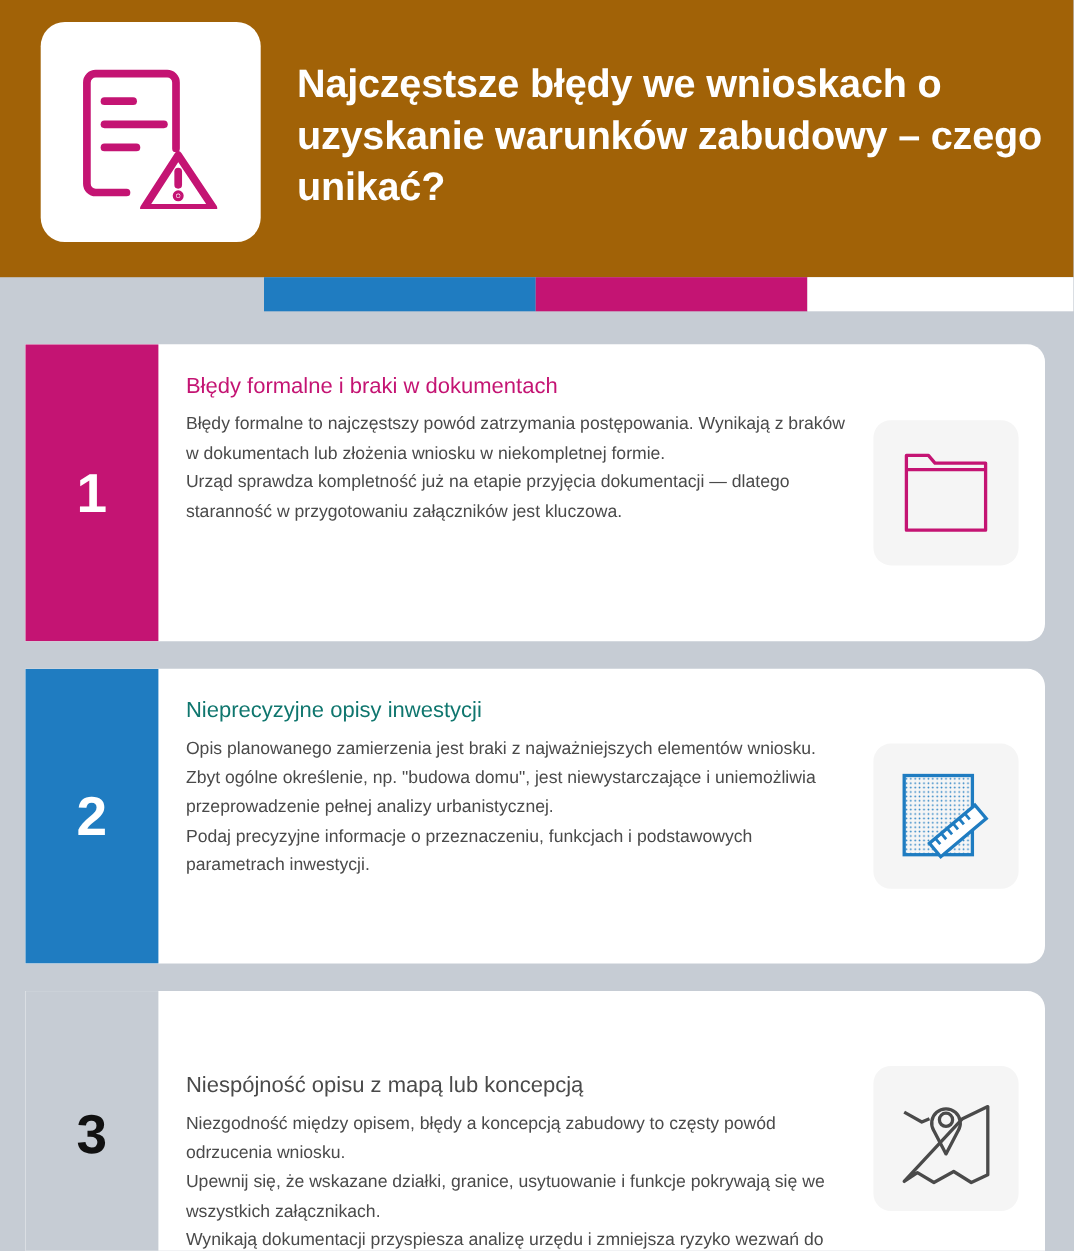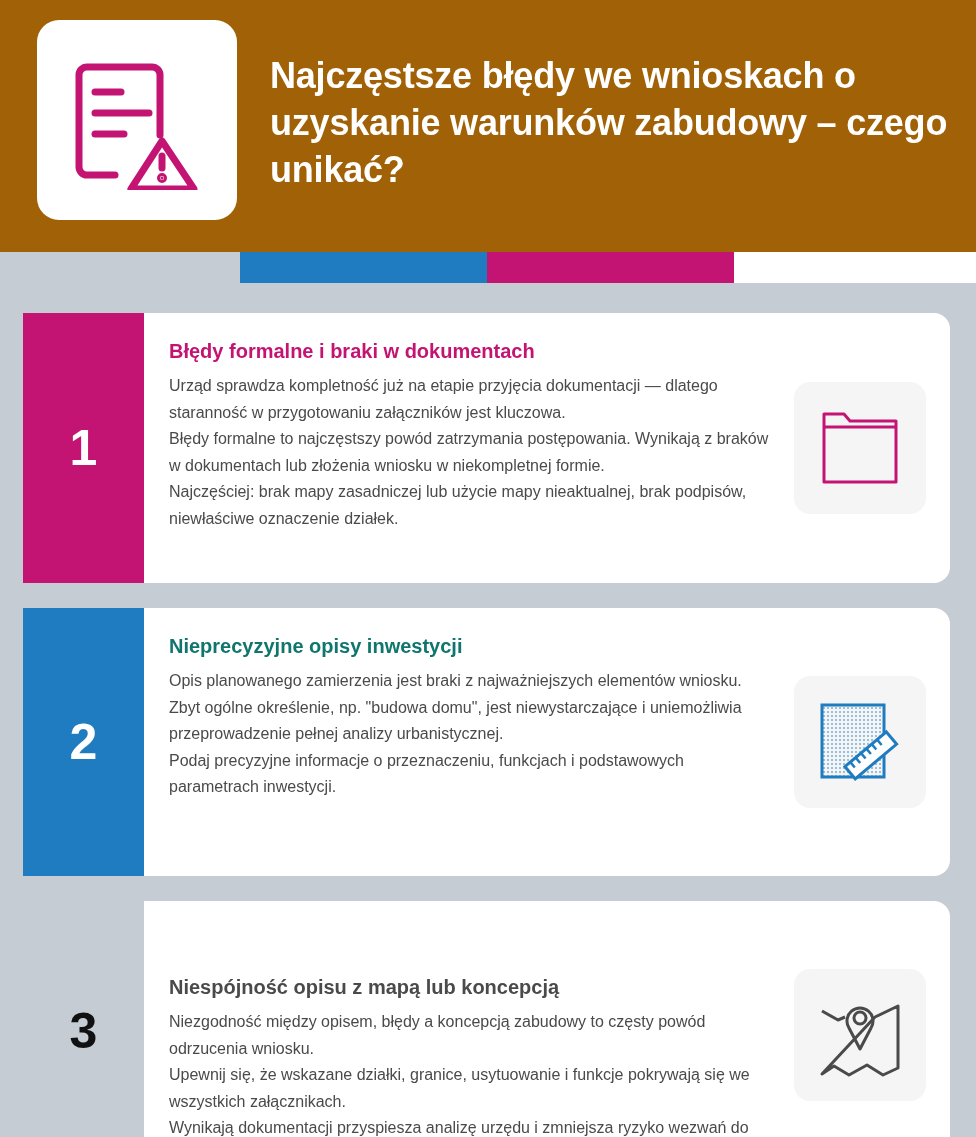--- a/index.html
+++ b/index.html
@@ -44,21 +44,21 @@
     .card-number {
       position: absolute; left: 0; top: 0; bottom: 0; width: 121px;
       display: flex; align-items: center; justify-content: center;
       font-size: 50px; font-weight: bold;
       color: #ffffff;
     }
     .card-body {
       position: absolute; left: 146px; top: 26px; width: 600px;
     }
     .card-heading {
-      font-size: 20px; font-weight: bold;
+      font-size: 20px; font-weight: normal;
       line-height: 24px;
       margin-bottom: 10px;
     }
     .card-text {
       font-size: 16px; line-height: 26.5px;
       color: #4a4a4a;
     }
     .card-text p { margin: 0; }
     .card-icon-box {
       position: absolute; left: 771px;
@@ -88,23 +88,22 @@
 
 <div class="stripe stripe-blue"></div>
 <div class="stripe stripe-magenta"></div>
 <div class="stripe stripe-white"></div>
 
 <div class="card" style="top:313px;height:270px;">
   <div class="card-number" style="background:#c41473;">1</div>
   <div class="card-body">
     <h2 class="card-heading" style="color:#c41473;">Błędy formalne i braki w dokumentach</h2>
     <div class="card-text">
+      <p>Błędy formalne to najczęstszy powód zatrzymania postępowania. Wynikają z braków w dokumentach lub złożenia wniosku w niekompletnej formie.</p>
       <p>Urząd sprawdza kompletność już na etapie przyjęcia dokumentacji — dlatego staranność w przygotowaniu załączników jest kluczowa.</p>
-      <p>Błędy formalne to najczęstszy powód zatrzymania postępowania. Wynikają z braków w dokumentach lub złożenia wniosku w niekompletnej formie.</p>
-      <p>Najczęściej: brak mapy zasadniczej lub użycie mapy nieaktualnej, brak podpisów, niewłaściwe oznaczenie działek.</p>
     </div>
   </div>
   <div class="card-icon-box" style="top:69px;">
     <svg width="80" height="76" viewBox="0 0 80 76" fill="none" stroke="#c41473" stroke-width="3" stroke-linejoin="round">
       <path d="M4 4 H24 L30 11 H76 V72 H4 Z"></path>
       <line x1="4" y1="17" x2="76" y2="17"></line>
     </svg>
   </div>
 </div>
 

